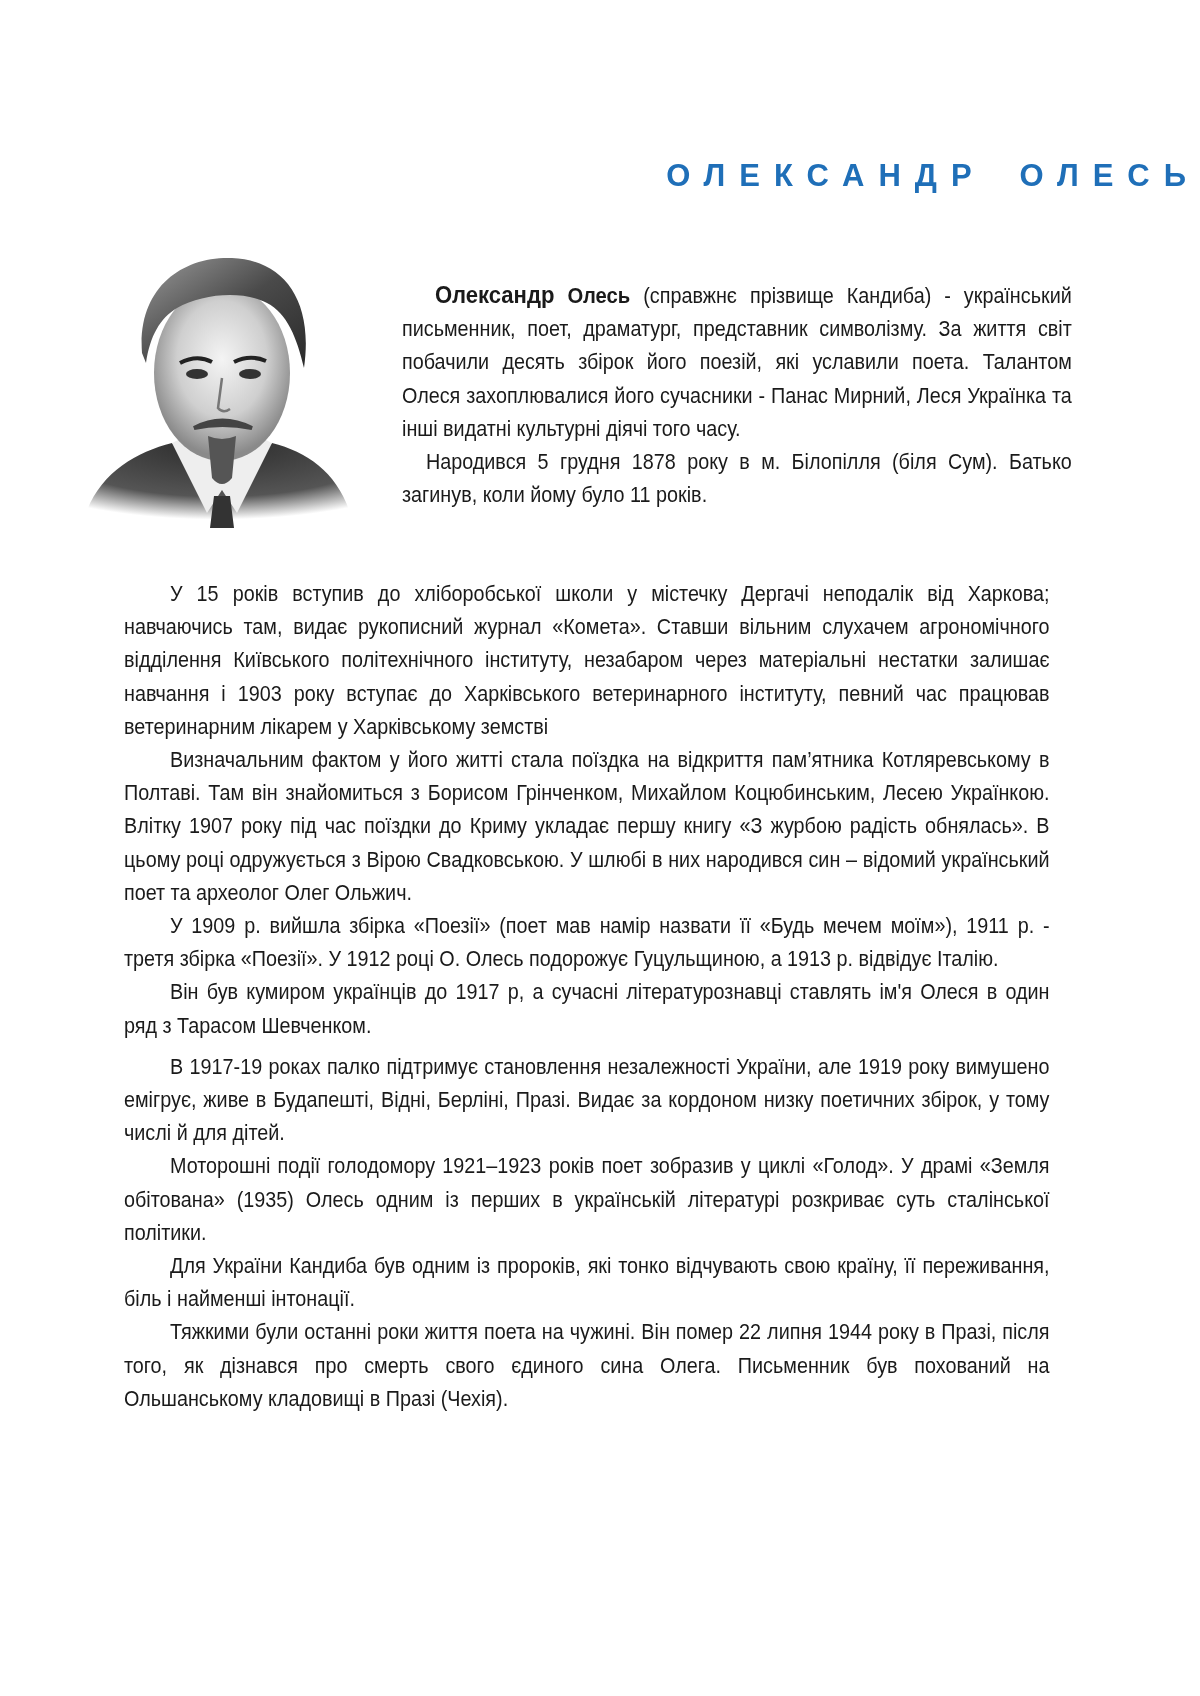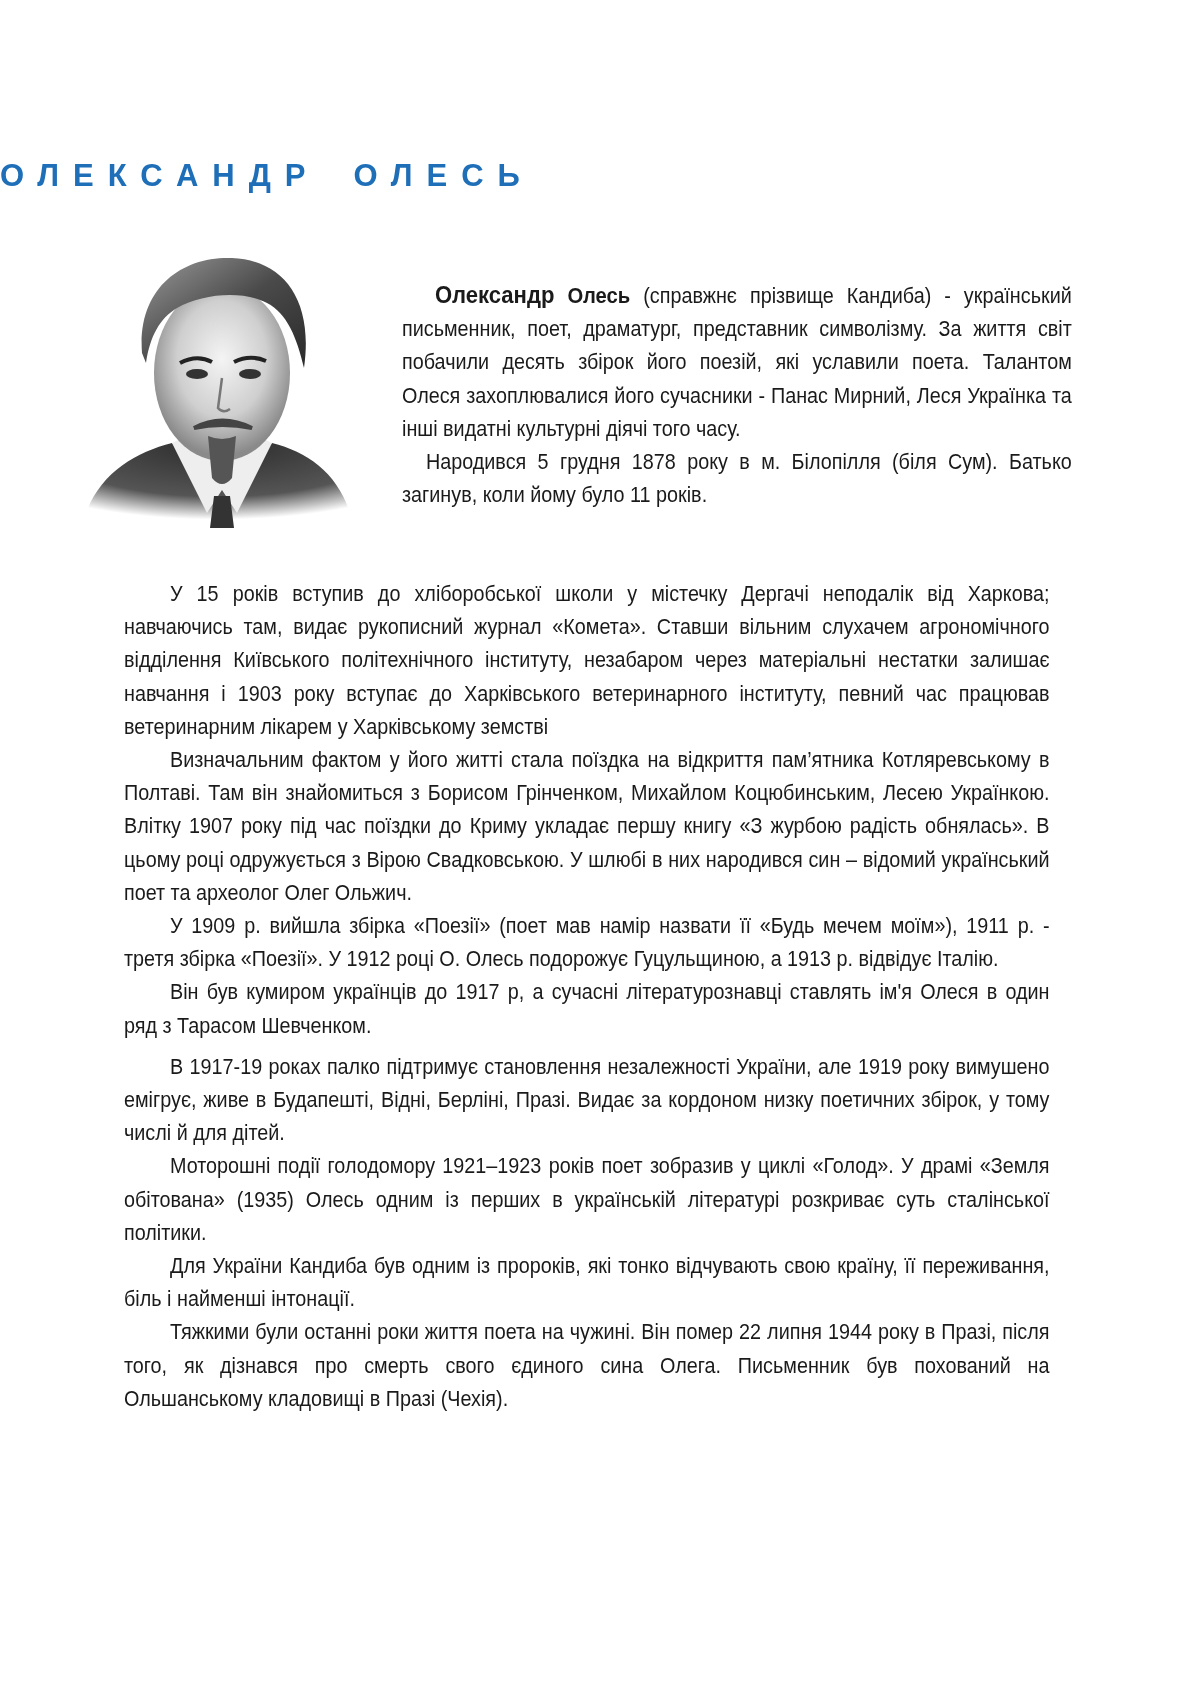--- a/index.html
+++ b/index.html
@@ -1,19 +1,19 @@
 <!DOCTYPE html>
 <html><head>
 <meta charset="utf-8">
 <style>
   html, body { margin: 0; padding: 0; background: #ffffff; }
   body { width: 1200px; height: 1696px; position: relative; overflow: hidden; }
   .page { position: absolute; left: 0; top: 0; width: 1200px; height: 1696px; background: #fff; }
   .title {
-    position: absolute; top: 158px; left: 0; width: 1200px; text-align: left;
+    position: absolute; top: 158px; left: 0; width: 1200px; text-align: right;
     font-family: "Liberation Sans", "DejaVu Sans", sans-serif; font-weight: bold;
     font-size: 31px; letter-spacing: 14px; color: #1f6fb8; margin: 0;
   }
   .title .gap { display: inline-block; width: 34px; }
   .portrait { position: absolute; left: 82px; top: 228px; width: 272px; height: 300px; }
   .text {
     font-family: "Liberation Sans", "DejaVu Sans", sans-serif;
     font-size: 21.5px; color: #1a1a1a; line-height: 33.2px;
     transform: scaleX(0.92); transform-origin: left top;
   }

